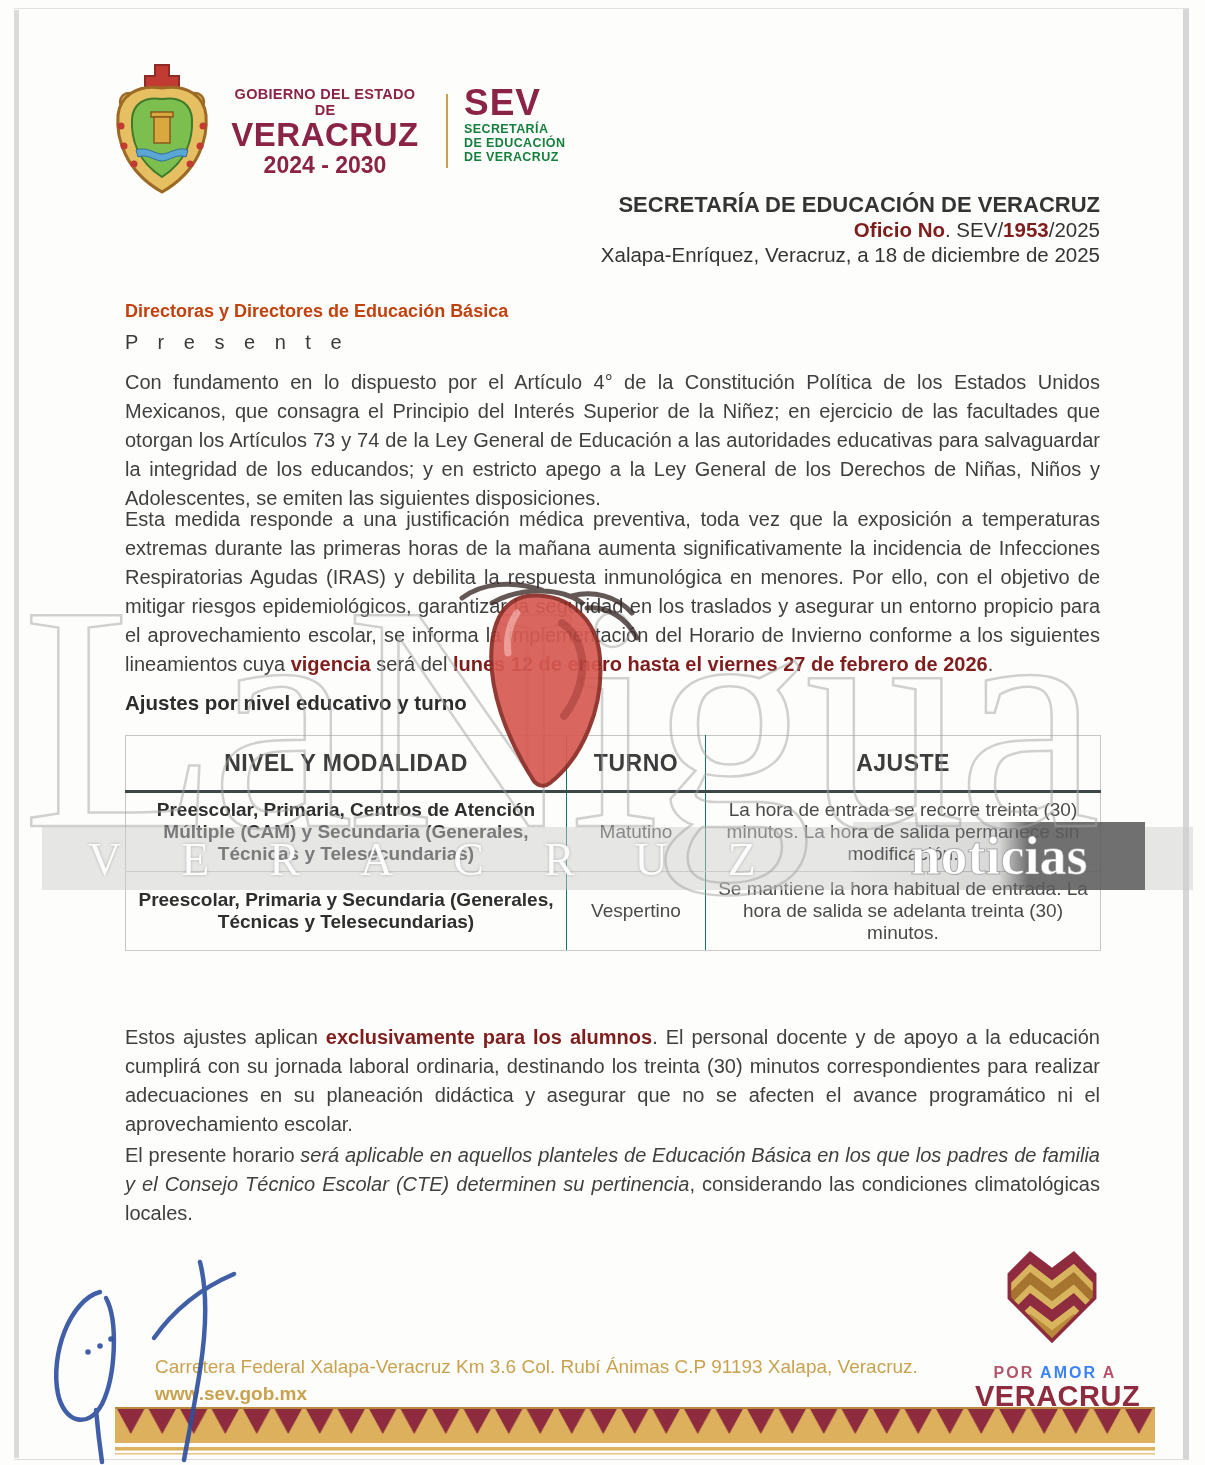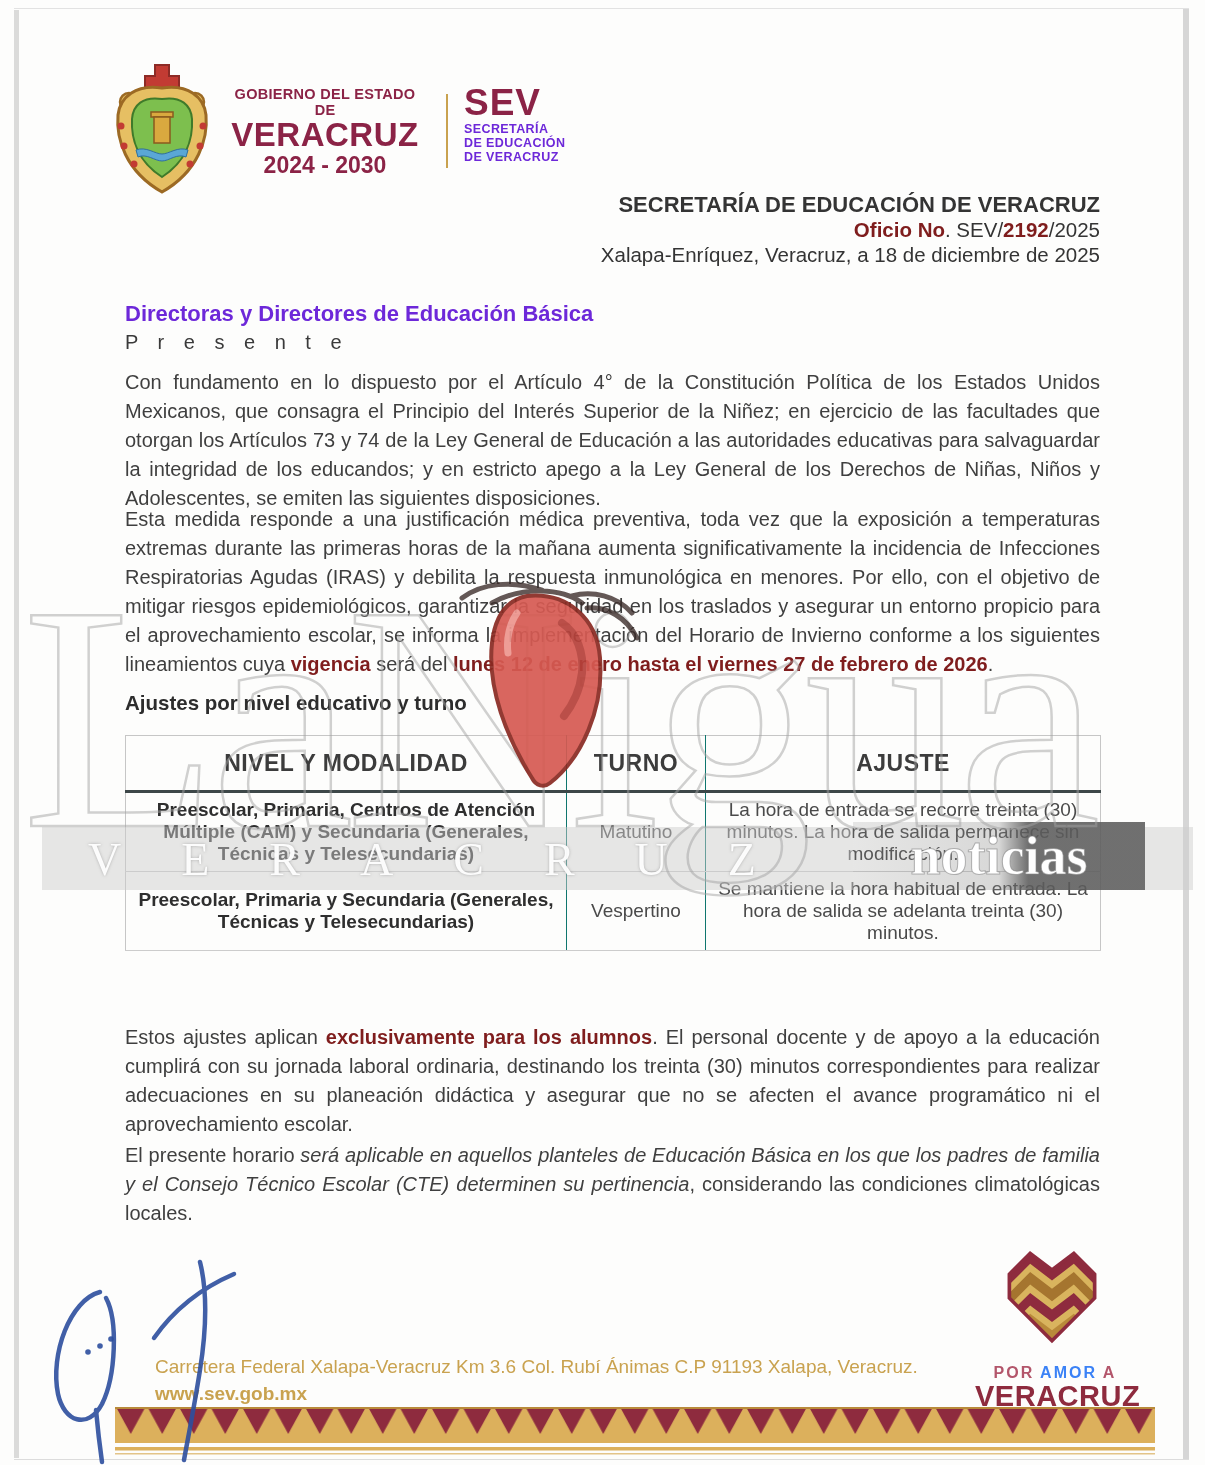--- a/index.html
+++ b/index.html
@@ -12,28 +12,28 @@
   .edge-top{left:14px;top:8px;width:1175px;height:1px;background:#e2e2e2;}
   .edge-bottom{left:14px;top:1459px;width:1175px;height:1px;background:#dcdcdc;}
   
   .gov-block{left:230px;top:86px;width:190px;text-align:center;color:#8b2346;font-weight:bold;}
   .gov-line1{font-size:14.5px;letter-spacing:.3px;}
   .gov-line2{font-size:33px;letter-spacing:.5px;line-height:34px;}
   .gov-line3{font-size:23px;line-height:26px;}
   .hdr-sep{left:446px;top:94px;width:2px;height:74px;background:#c9a24f;}
   .sev-block{left:464px;top:84px;}
   .sev-word{font-size:37px;font-weight:bold;color:#8b2346;line-height:38px;letter-spacing:1px;}
-  .sev-sub{font-size:12.5px;font-weight:bold;color:#6d28d9;line-height:14px;letter-spacing:.4px;}
+  .sev-sub{font-size:12.5px;font-weight:bold;color:#15803d;line-height:14px;letter-spacing:.4px;}
   
   .lh-block{left:400px;top:192px;width:700px;text-align:right;line-height:25px;font-size:20.5px;color:#343434;}
   .lh-title{font-weight:bold;font-size:22px;}
   .rb{font-weight:bold;color:#7f1d1d;}
   .ri{font-style:italic;}
   
-  .recip1{left:125px;top:301px;font-size:22px;font-weight:bold;color:#6d28d9;}
+  .recip1{left:125px;top:301px;font-size:18px;font-weight:bold;color:#c2410c;}
   .recip2{left:125px;top:331px;font-size:20px;letter-spacing:7px;color:#3a3a3a;}
   
   .para{left:125px;width:975px;text-align:justify;font-size:20px;line-height:29px;color:#3f3f3f;}
   .p1{top:368px;}
   .p2{top:505px;}
   .p3{top:1023px;}
   .p4{top:1141px;}
   .sec-head{left:125px;top:691px;font-size:20.5px;font-weight:bold;color:#2d2d2d;}
   
   .tblwrap{left:125px;top:735px;width:975px;}
@@ -109,21 +109,21 @@
   <div class="abs hdr-sep"></div>
   <div class="abs sev-block">
     <div class="sev-word">SEV</div>
     <div class="sev-sub">SECRETARÍA</div>
     <div class="sev-sub">DE EDUCACIÓN</div>
     <div class="sev-sub">DE VERACRUZ</div>
   </div>
 
   <div class="abs lh-block">
     <div class="lh-title">SECRETARÍA DE EDUCACIÓN DE VERACRUZ</div>
-    <div><span class="rb">Oficio No</span><span>. SEV/</span><span class="rb">2192</span><span>/2025</span></div>
+    <div><span class="rb">Oficio No</span><span>. SEV/</span><span class="rb">1953</span><span>/2025</span></div>
     <div>Xalapa-Enríquez, Veracruz, a 18 de diciembre de 2025</div>
   </div>
 
   <div class="abs recip1">Directoras y Directores de Educación Básica</div>
   <div class="abs recip2">P r e s e n t e</div>
 
   <div class="abs para p1"><span>Con fundamento en lo dispuesto por el Artículo 4° de la Constitución Política de los Estados Unidos Mexicanos, que consagra el Principio del Interés Superior de la Niñez; en ejercicio de las facultades que otorgan los Artículos 73 y 74 de la Ley General de Educación a las autoridades educativas para salvaguardar la integridad de los educandos; y en estricto apego a la Ley General de los Derechos de Niñas, Niños y Adolescentes, se emiten las siguientes disposiciones.</span></div>
   <div class="abs para p2"><span>Esta medida responde a una justificación médica preventiva, toda vez que la exposición a temperaturas extremas durante las primeras horas de la mañana aumenta significativamente la incidencia de Infecciones Respiratorias Agudas (IRAS) y debilita la respuesta inmunológica en menores. Por ello, con el objetivo de mitigar riesgos epidemiológicos, garantizar la seguridad en los traslados y asegurar un entorno propicio para el aprovechamiento escolar, se informa la implementación del Horario de Invierno conforme a los siguientes lineamientos cuya </span><span class="rb">vigencia</span><span> será del </span><span class="rb">lunes 12 de enero hasta el viernes 27 de febrero de 2026</span><span>.</span></div>
   <div class="abs sec-head">Ajustes por nivel educativo y turno</div>
 

